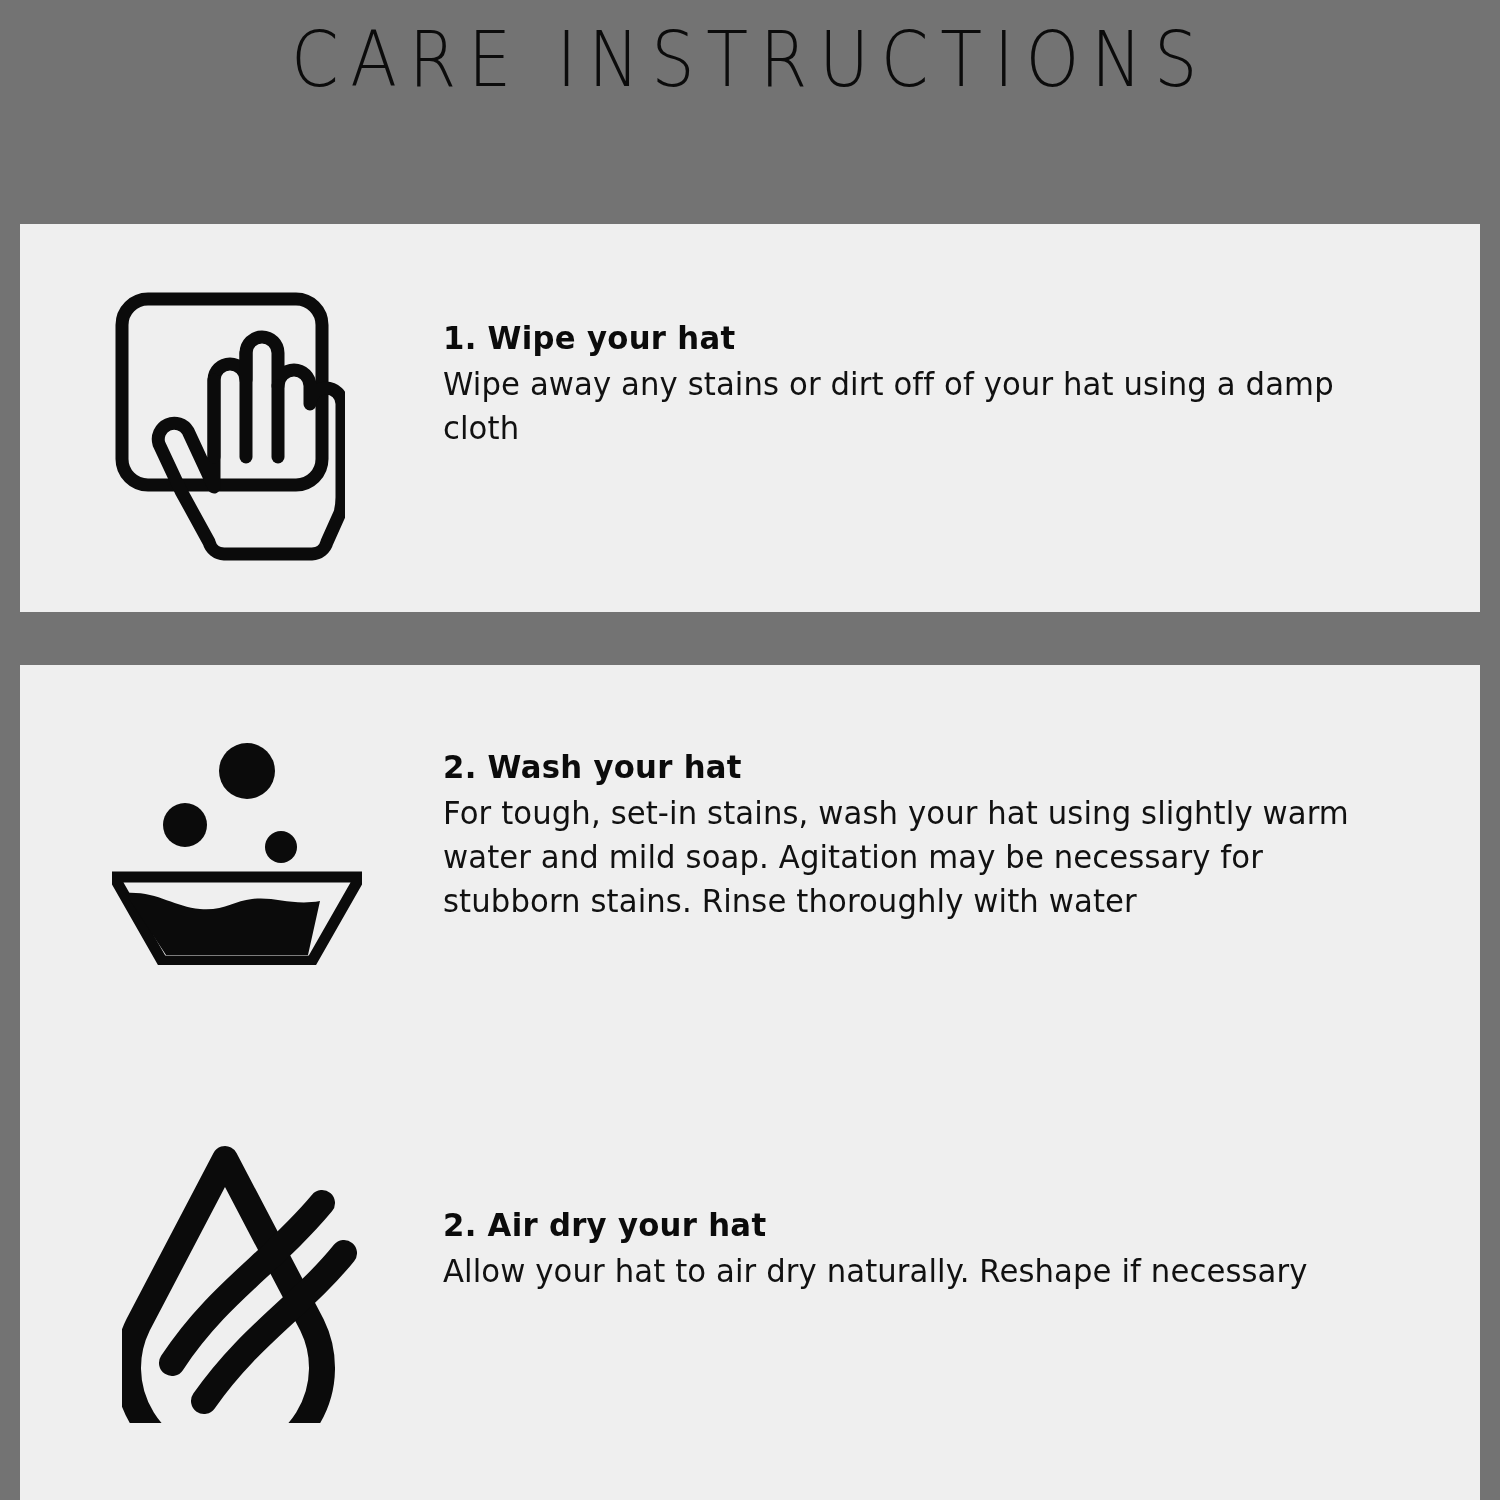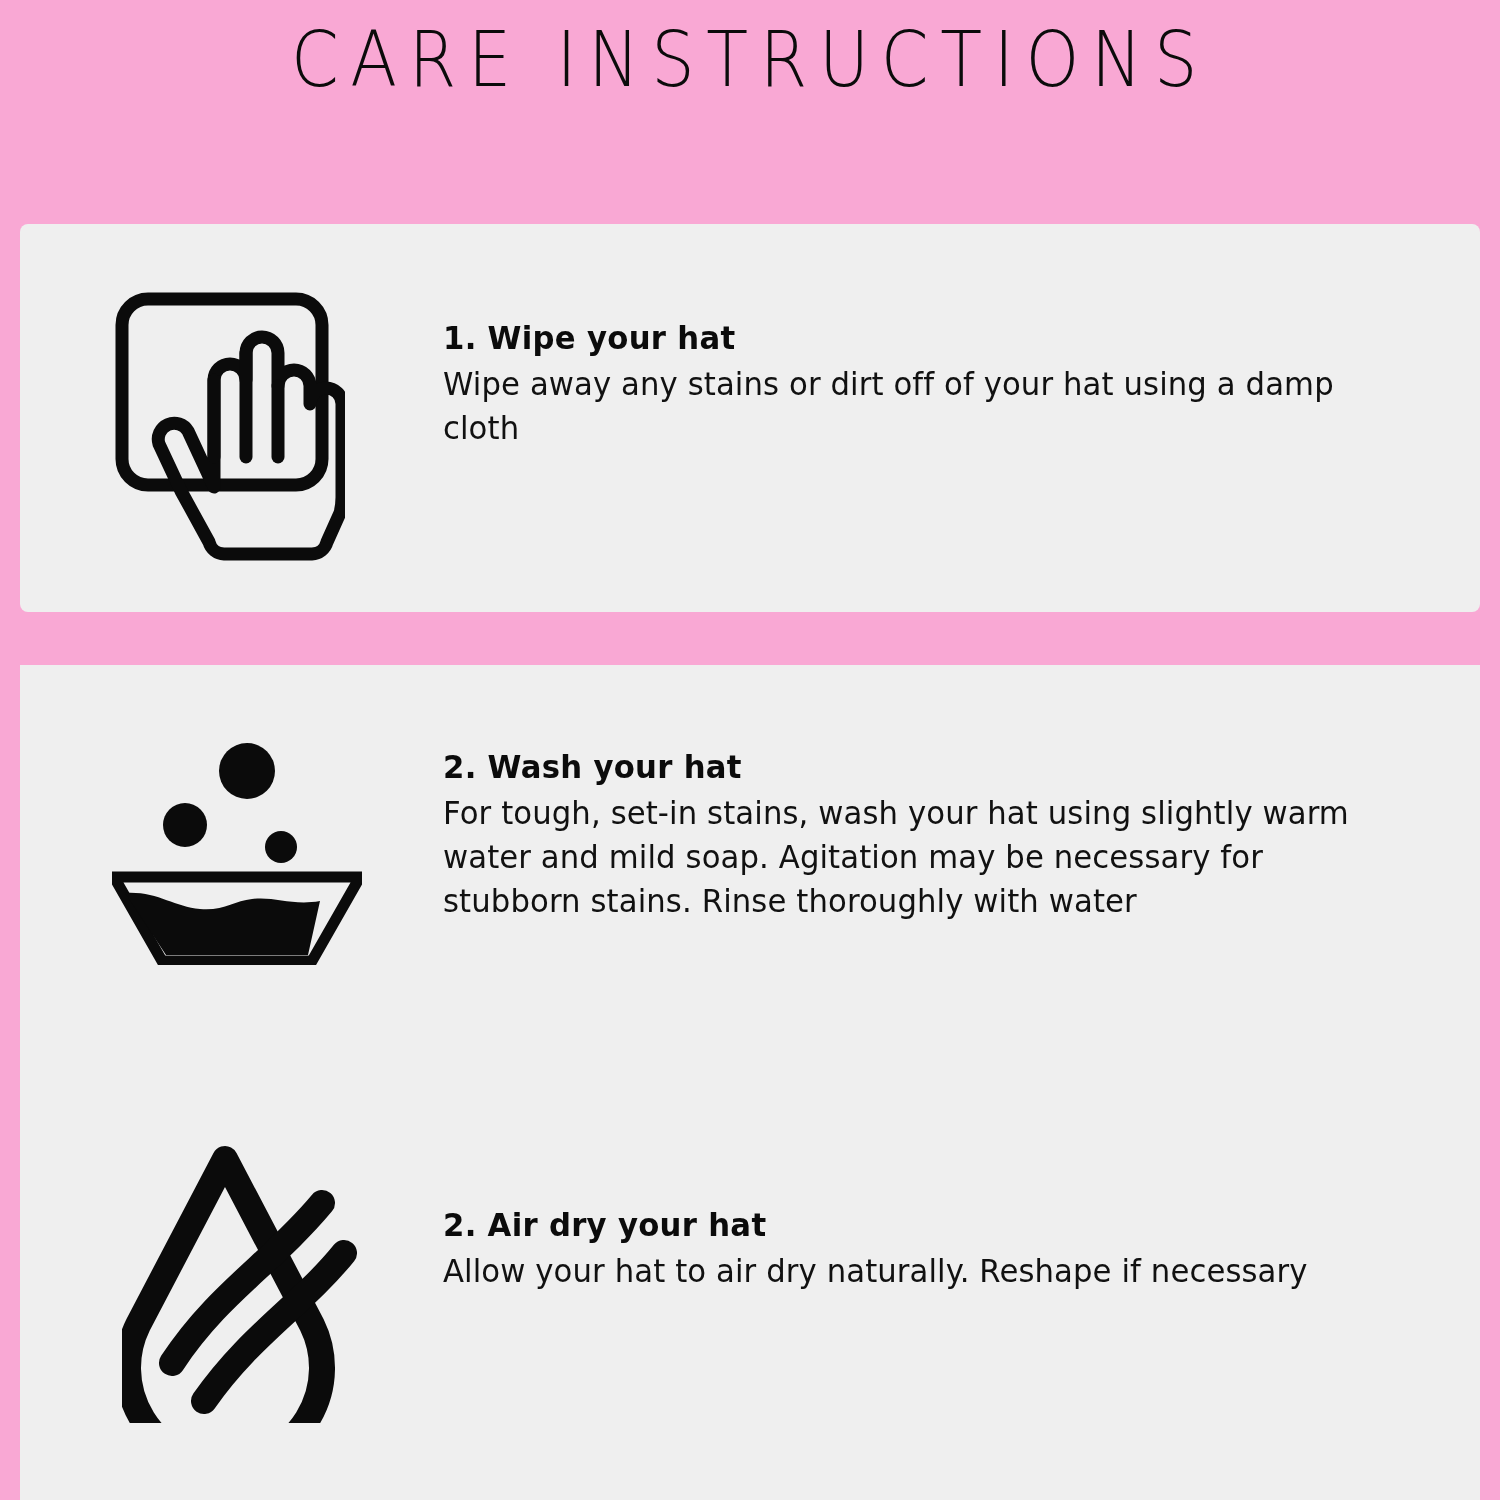--- a/index.html
+++ b/index.html
@@ -13,21 +13,21 @@
     height: 1500px;
     font-family: "Liberation Sans", sans-serif;
     color: #111111;
     overflow: hidden;
   }
 
   .page {
     position: relative;
     width: 1500px;
     height: 1500px;
-    background: #f9a8d4;
+    background: #737373;
   }
 
   
   .page-title {
     position: absolute;
     left: 0;
     top: 8px;
     width: 1500px;
     text-align: center;
     font-family: "DejaVu Sans", sans-serif;
@@ -42,21 +42,21 @@
   }
 
   
   .card {
     position: absolute;
     left: 20px;
     width: 1460px;
     background: #efefef;
     box-sizing: border-box;
   }
-  .card-1 { top: 224px;  height: 388px; border-radius: 8px; }
+  .card-1 { top: 224px;  height: 388px; }
   .card-2 { top: 665px;  height: 455px; }
   .card-3 { top: 1095px; height: 484px; }
 
   .card-icon {
     position: absolute;
     left: 70px;
     top: 0;
     width: 320px;
     height: 100%;
   }

